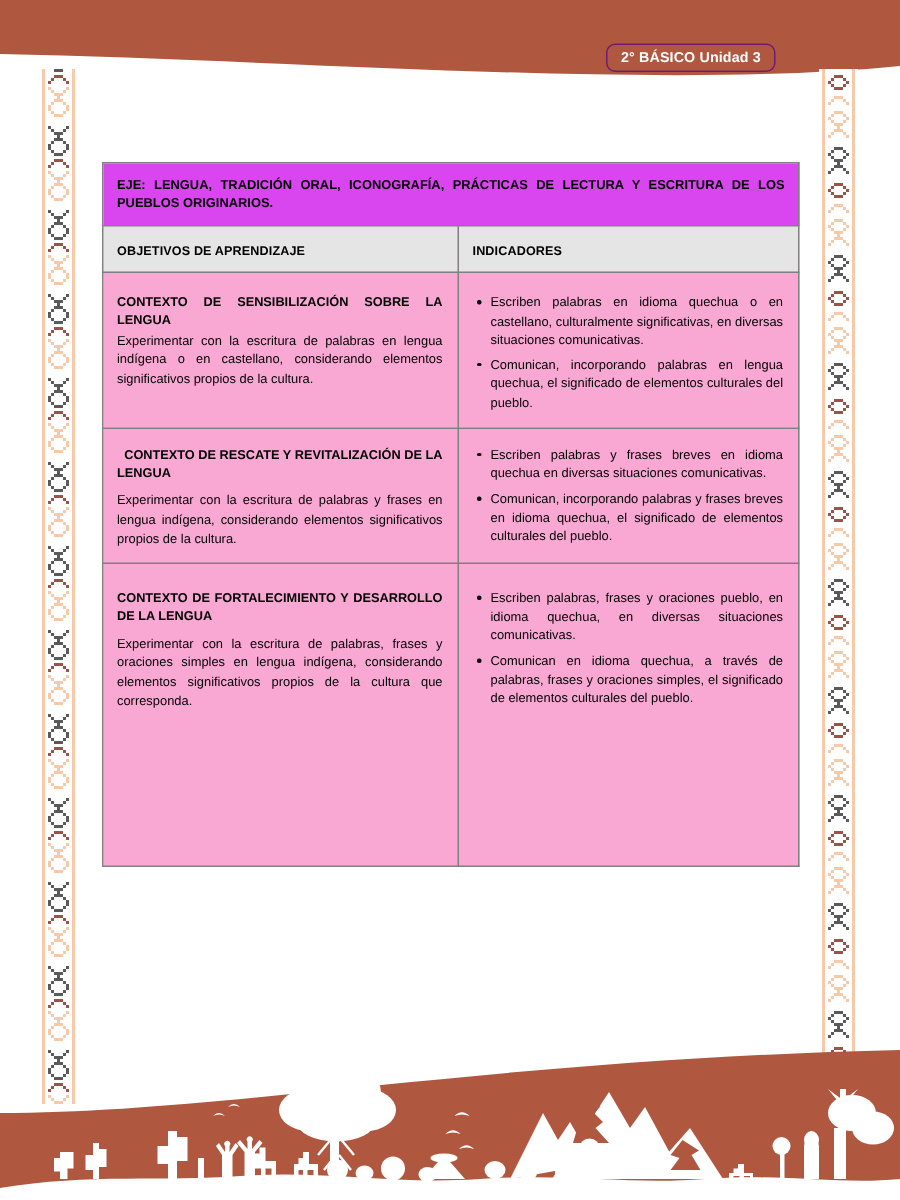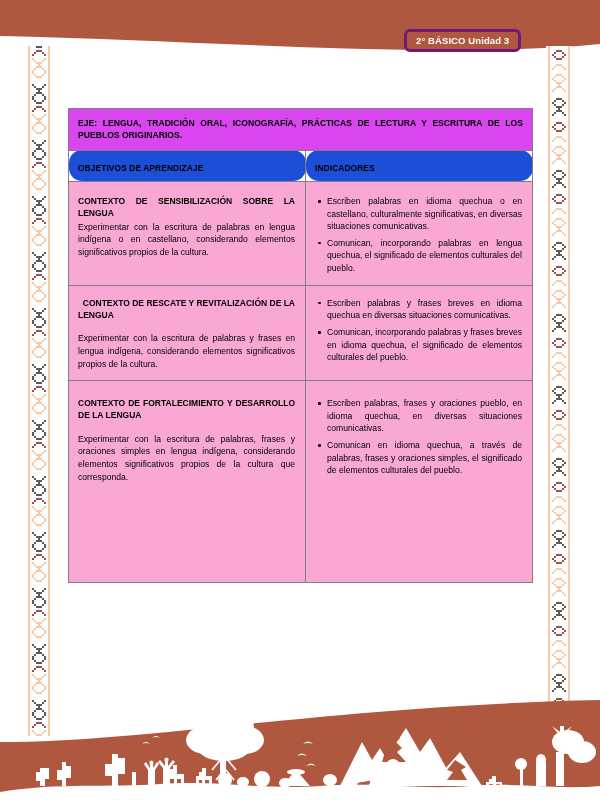--- a/index.html
+++ b/index.html
@@ -33,21 +33,21 @@
   }
 
   
   #unit-badge {
     position: absolute;
     top: 29px;
     left: 404px;
     height: 17px;
     padding: 0 9px;
     background: #B0583F;
-    border: 3px solid #701a75;
+    border: 1px solid #701a75;
     border-radius: 6px;
     color: #ffffff;
     font-size: 9.5px;
     font-weight: bold;
     line-height: 17px;
     letter-spacing: .1px;
     white-space: nowrap;
     z-index: 6;
   }
   #badge-stem {
@@ -98,23 +98,22 @@
     margin: 0;
     font-size: 8.6px;
     font-weight: bold;
     line-height: 1.45;
     text-align: justify;
     text-align-last: left;
     color: #000;
   }
 
   .cell-head {
-    background: #1d4ed8;
+    background: #e5e5e5;
     padding: 6px 9px 6px 9px !important;
-    border-radius: 13px;
   }
   .cell-head span {
     font-size: 8.4px;
     font-weight: bold;
     color: #000;
     letter-spacing: .1px;
   }
 
   .cell-body {
     background: #f9a8d4;
@@ -134,21 +133,21 @@
   }
   .oa-title.no-justify { text-align: right; }
   .oa-text {
     margin: 0;
     font-size: 8.6px;
     line-height: 1.47;
     text-align: justify;
     text-align-last: left;
     color: #000;
   }
-  .oa-text.spaced { margin-top: 11px; }
+  .oa-text.spaced { margin-top: 6px; }
 
   ul.ind-list {
     margin: 0;
     padding: 0 0 0 12px;
     list-style: none;
   }
   ul.ind-list li {
     position: relative;
     margin: 0 0 4px 0;
     font-size: 8.6px;

